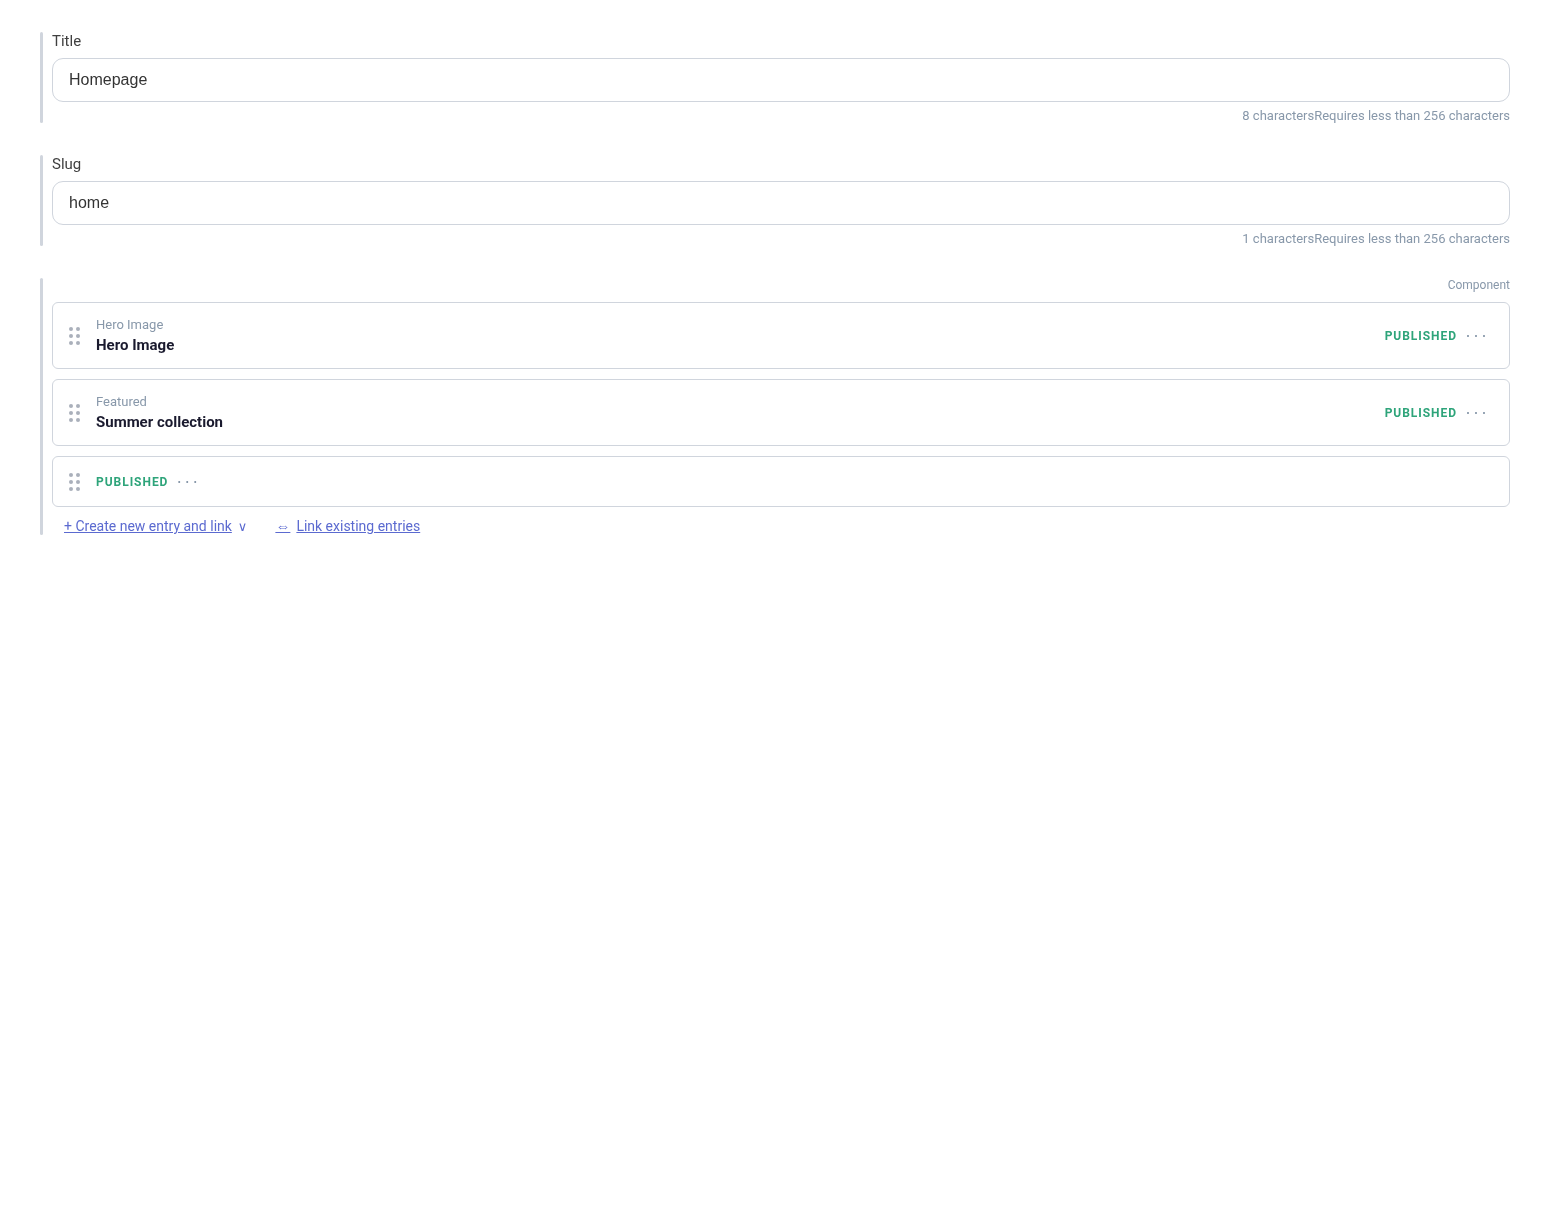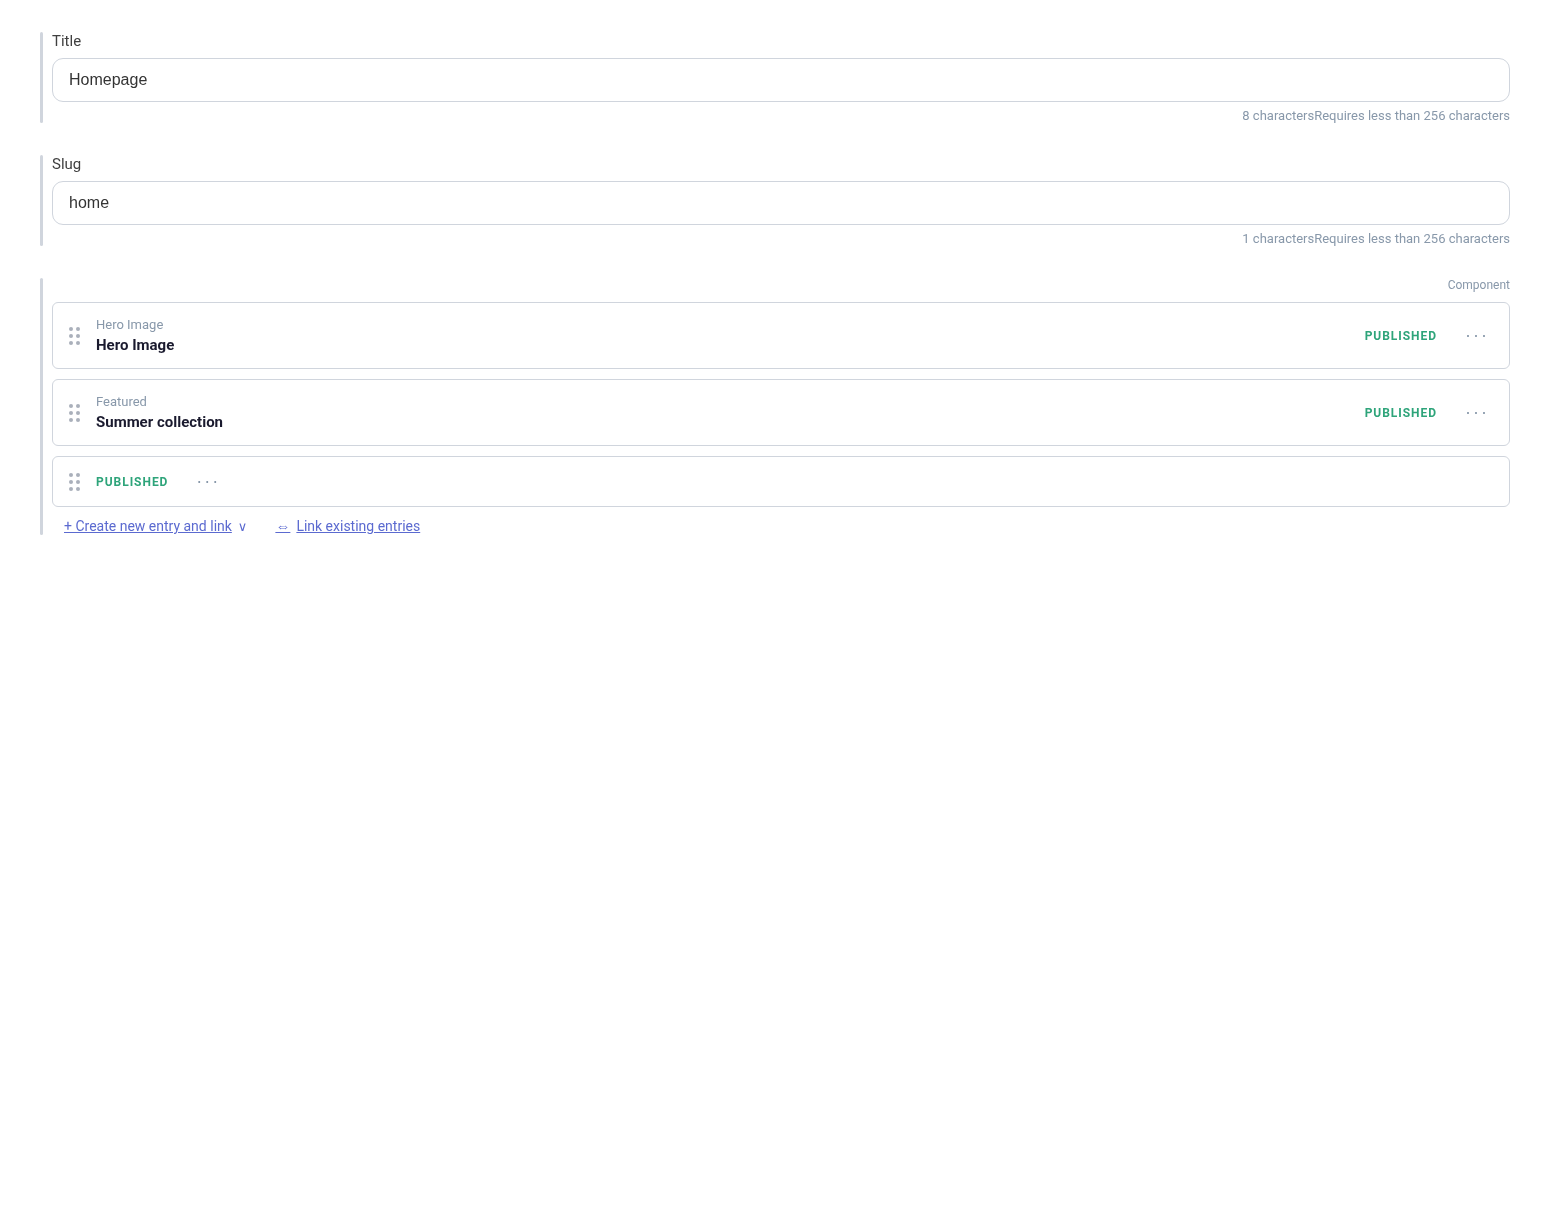--- a/index.html
+++ b/index.html
@@ -142,21 +142,21 @@
 
     .card-title {
       font-size: 15px;
       font-weight: 700;
       color: #1a1a2e;
     }
 
     .card-actions {
       display: flex;
       align-items: center;
-      gap: 24px;
+      gap: 4px;
       flex-shrink: 0;
     }
 
     .published-badge {
       font-size: 12px;
       font-weight: 700;
       color: #2ea47a;
       letter-spacing: 0.08em;
       text-transform: uppercase;
     }

